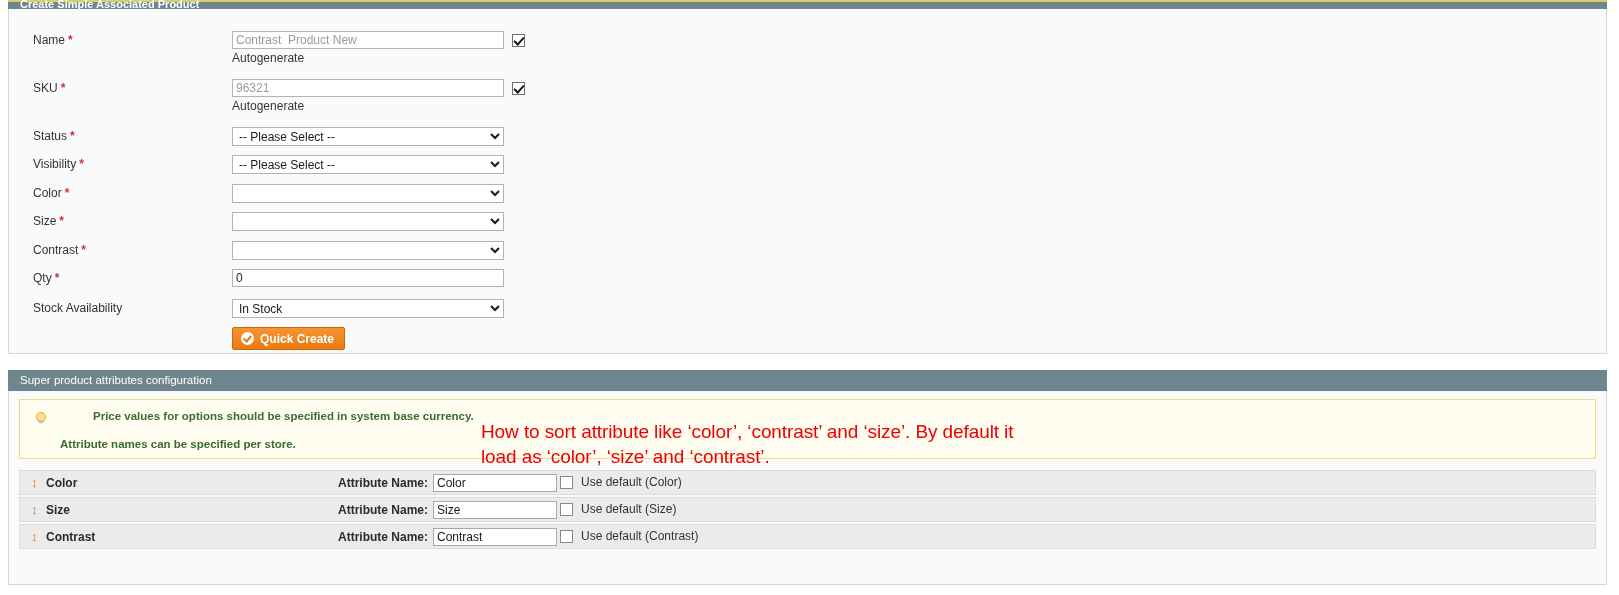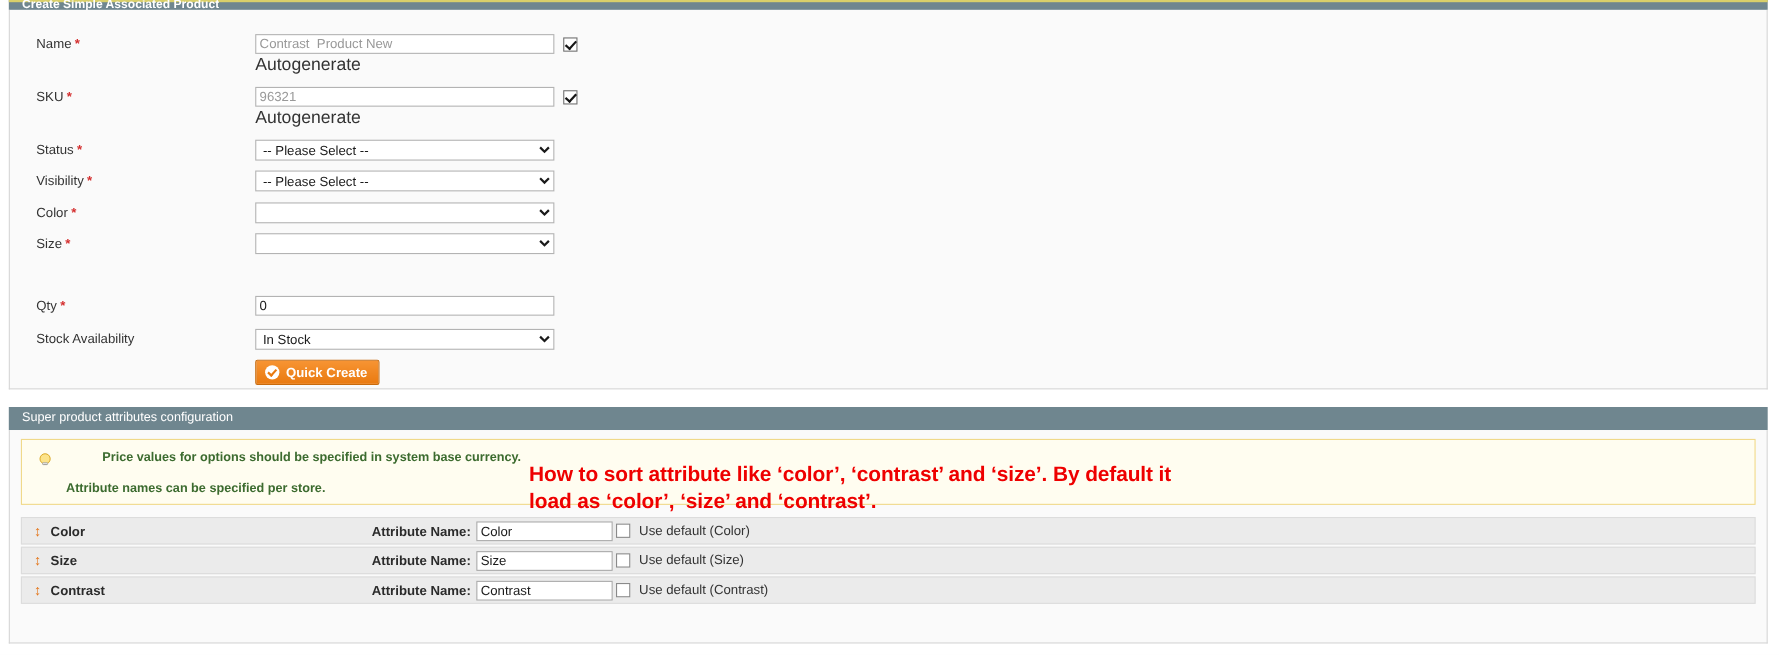--- a/index.html
+++ b/index.html
@@ -122,21 +122,21 @@
     width: 4px;
     height: 8px;
     border: solid #161616;
     border-width: 0 2px 2px 0;
     transform: rotate(42deg);
   }
   .autogen {
     position: absolute;
     left: 223px;
     top: 20px;
-    font-size: 16px;
+    font-size: 12px;
     color: #333333;
   }
 
   .qc-btn {
     position: absolute;
     left: 223px;
     top: 318px;
     background: linear-gradient(#f79433, #e97a10);
     border: 1px solid #c86a0c;
     border-radius: 2px;
@@ -229,21 +229,21 @@
     color: #3c6b2f;
     line-height: 14px;
   }
 
   .annotation {
     position: absolute;
     left: 472px;
     top: 28px;
     color: #ee0000;
     font-size: 19px;
-    font-weight: bold;
+    font-weight: normal;
     line-height: 25px;
     white-space: pre-line;
     z-index: 5;
     letter-spacing: -0.1px;
   }
 
   .attr-list {
     position: absolute;
     left: 10px;
     top: 79px;
@@ -386,20 +386,30 @@
       <span class="flabel">
         <span>Size</span><span class="req">*</span>
       </span>
       <span class="fctl">
         <select class="sel">
           <option></option>
         </select>
       </span>
     </div>
 
+    <div class="frow" style="top:232px;">
+      <span class="flabel">
+        <span>Contrast</span><span class="req">*</span>
+      </span>
+      <span class="fctl">
+        <select class="sel">
+          <option></option>
+        </select>
+      </span>
+    </div>
 
     <div class="frow" style="top:260px;">
       <span class="flabel">
         <span>Qty</span><span class="req">*</span>
       </span>
       <span class="fctl">
         <input class="txt" type="text" value="0" style="">
       </span>
     </div>
 

